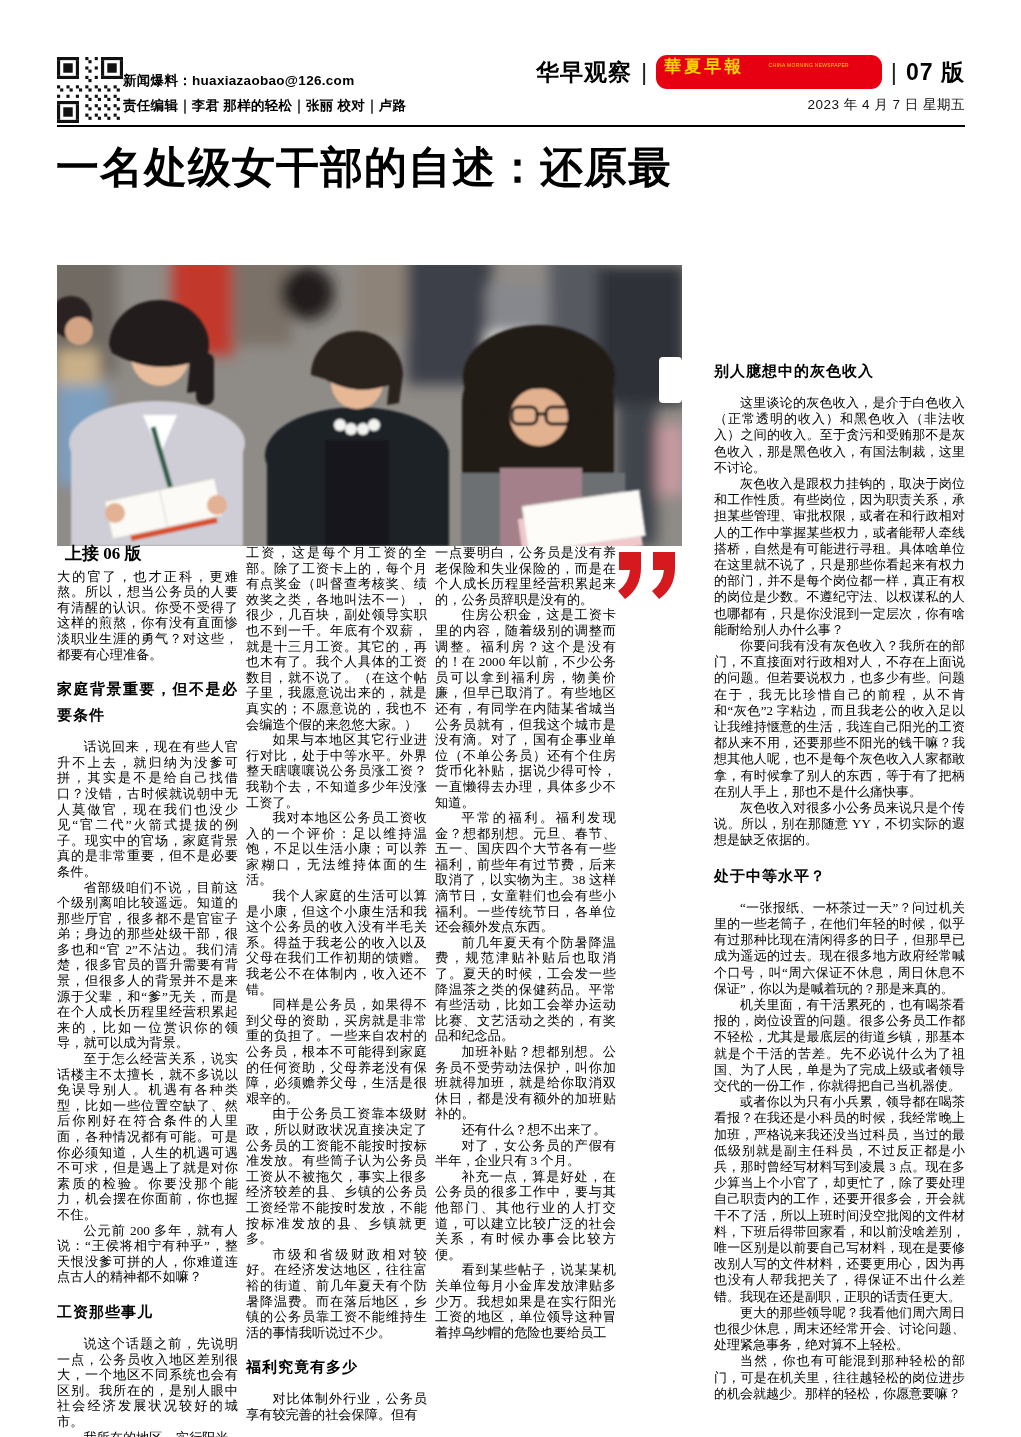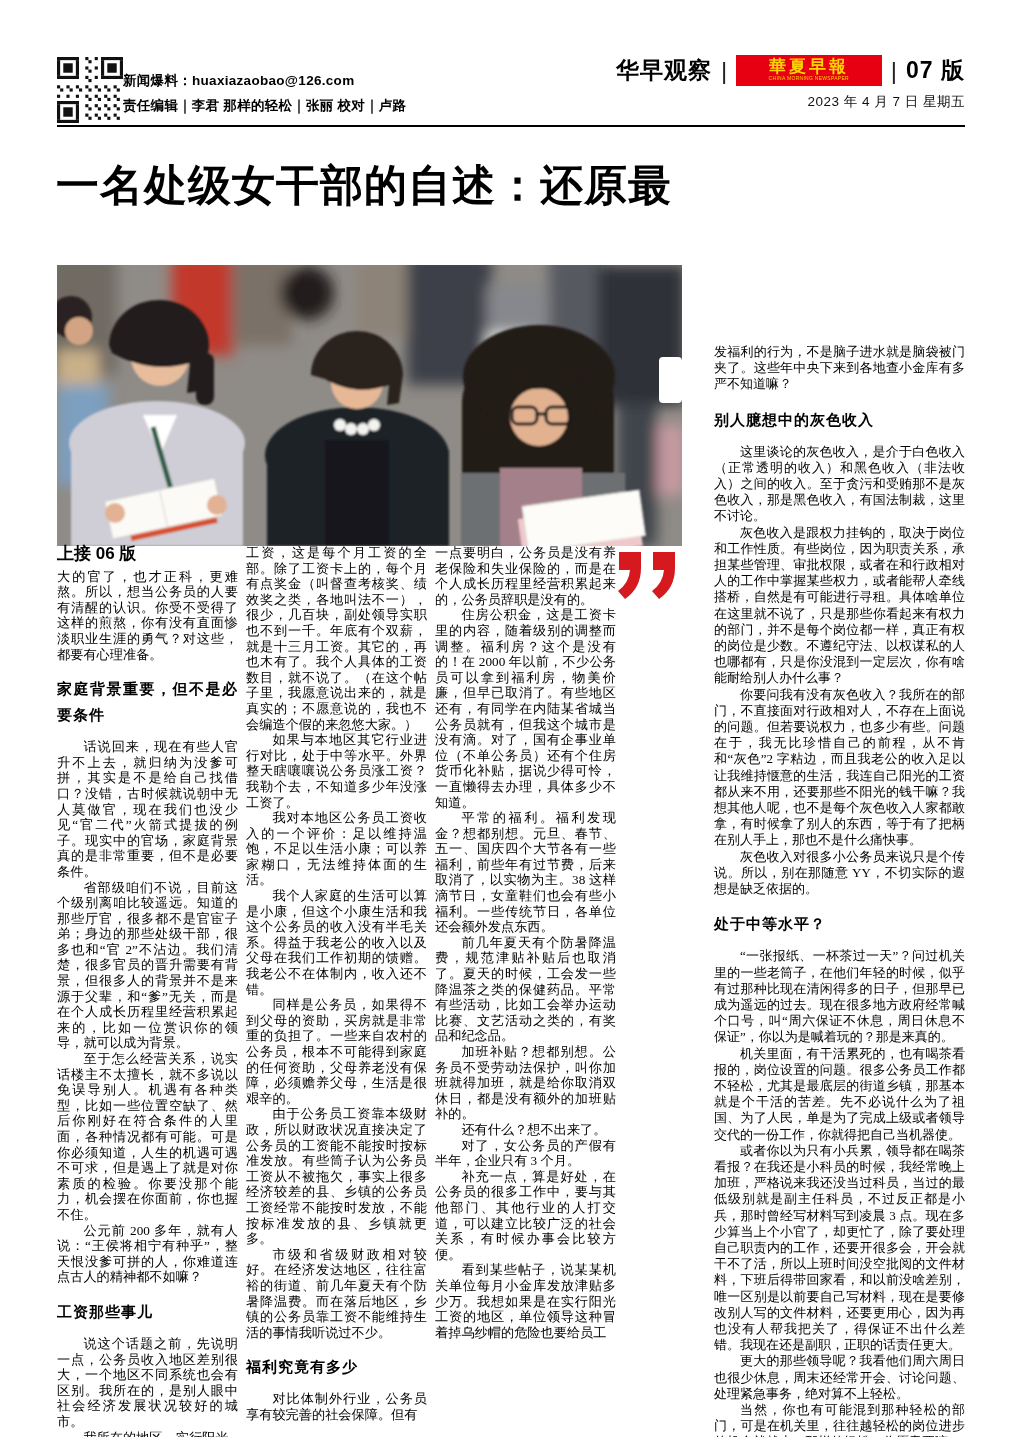--- a/index.html
+++ b/index.html
@@ -8,50 +8,50 @@
 
   
   .qr{position:absolute;left:57px;top:57px;width:66px;height:66px;}
   .tip{position:absolute;left:123px;top:72px;}
   .tip .t1{font-weight:700;font-size:13.5px;letter-spacing:.3px;margin-bottom:7px;}
   .tip .t2{font-weight:700;font-size:13.5px;letter-spacing:.3px;}
   .head-right{position:absolute;right:56px;top:55px;text-align:right;}
   .mast-row{display:flex;align-items:center;gap:9px;justify-content:center;}
   .section-name,.page-no{font-size:23px;font-weight:600;letter-spacing:1px;}
   .bar{font-size:24px;font-weight:300;color:#222;}
-  .mast-logo{background:#e60012;color:#ffd400;padding:3px 8px 2px;display:inline-flex;
-             flex-direction:column;align-items:center;line-height:1;}
+  .mast-logo{background:#e60012;color:#ffd400;padding:3px 8px 13px;display:inline-flex;
+             flex-direction:row;align-items:center;line-height:1;border-radius:11px;}
   .mast-logo .nm{font-family:"Liberation Serif",serif;font-weight:700;font-size:17px;
                  letter-spacing:3px;line-height:18px;white-space:nowrap;}
   .mast-logo .sub{font-size:8px;line-height:8px;transform:scale(.62);transform-origin:center top;
                   letter-spacing:.5px;white-space:nowrap;}
   .date-line{margin-top:7px;font-size:13.5px;font-weight:500;color:#111;letter-spacing:.5px;}
   .rule{position:absolute;left:57px;right:56px;top:125px;border-top:2px solid #000;}
 
   
-  .headline{position:absolute;left:56px;top:158px;margin:0;font-size:43px;line-height:55px;
+  .headline{position:absolute;left:56px;top:140px;margin:0;font-size:43px;line-height:55px;
             font-weight:800;letter-spacing:1px;color:#000;}
 
   
   .photo{position:absolute;left:57px;top:265px;width:625px;height:281px;background:#8f8b86;overflow:hidden;}
   .photo svg{display:block;}
 
   
   .pull-quote{position:absolute;left:617px;top:552px;}
 
   
   .col{position:absolute;top:545px;width:181px;font-family:"Liberation Serif",serif;
        font-size:13.2px;line-height:15.6px;text-align:justify;text-justify:inter-ideograph;color:#000;}
   #col-0{left:57px}#col-1{left:246px}#col-2{left:435px}
   #col-3{left:714px;top:344px;width:251px;font-size:13px;line-height:16.2px;}
   .col p{margin:0;text-indent:2em;}
   .col p.noindent{text-indent:0;}
   .col h3{font-family:"Liberation Sans",sans-serif;font-size:15px;line-height:26px;
           margin:14px 0 11px;font-weight:700;letter-spacing:1px;}
-  .continued{font-family:Liberation Sans, sans-serif;font-weight:700;font-size:17px;margin:1px 0 7px;}
+  .continued{font-family:Liberation Serif, serif;font-weight:700;font-size:17px;margin:1px 8px 7px;}
 </style>
 </head>
 <body>
 
 <div class="page">
 
   <div class="qr">
     <svg id="qr-svg" width="66" height="66" viewBox="0 0 63 63" xmlns="http://www.w3.org/2000/svg">
         <rect x="0" y="0" width="21" height="3" fill="#111"></rect>
         <rect x="0" y="18" width="21" height="3" fill="#111"></rect>
@@ -259,21 +259,20 @@
       <p>住房公积金，这是工资卡里的内容，随着级别的调整而调整。福利房？这个是没有的！在 2000 年以前，不少公务员可以拿到福利房，物美价廉，但早已取消了。有些地区还有，有同学在内陆某省城当公务员就有，但我这个城市是没有滴。对了，国有企事业单位（不单公务员）还有个住房货币化补贴，据说少得可怜，一直懒得去办理，具体多少不知道。</p>
       <p>平常的福利。福利发现金？想都别想。元旦、春节、五一、国庆四个大节各有一些福利，前些年有过节费，后来取消了，以实物为主。38 这样滴节日，女童鞋们也会有些小福利。一些传统节日，各单位还会额外发点东西。</p>
       <p>前几年夏天有个防暑降温费，规范津贴补贴后也取消了。夏天的时候，工会发一些降温茶之类的保健药品。平常有些活动，比如工会举办运动比赛、文艺活动之类的，有奖品和纪念品。</p>
       <p>加班补贴？想都别想。公务员不受劳动法保护，叫你加班就得加班，就是给你取消双休日，都是没有额外的加班贴补的。</p>
       <p>还有什么？想不出来了。</p>
       <p>对了，女公务员的产假有半年，企业只有 3 个月。</p>
       <p>补充一点，算是好处，在公务员的很多工作中，要与其他部门、其他行业的人打交道，可以建立比较广泛的社会关系，有时候办事会比较方便。</p>
       <p>看到某些帖子，说某某机关单位每月小金库发放津贴多少万。我想如果是在实行阳光工资的地区，单位领导这种冒着掉乌纱帽的危险也要给员工</p>
     </div>
   <div id="col-3" class="col">
-      <p class="noindent">发福利的行为，不是脑子进水就是脑袋被门夹了。这些年中央下来到各地查小金库有多严不知道嘛？</p>
       <h3>别人臆想中的灰色收入</h3>
       <p>这里谈论的灰色收入，是介于白色收入（正常透明的收入）和黑色收入（非法收入）之间的收入。至于贪污和受贿那不是灰色收入，那是黑色收入，有国法制裁，这里不讨论。</p>
       <p>灰色收入是跟权力挂钩的，取决于岗位和工作性质。有些岗位，因为职责关系，承担某些管理、审批权限，或者在和行政相对人的工作中掌握某些权力，或者能帮人牵线搭桥，自然是有可能进行寻租。具体啥单位在这里就不说了，只是那些你看起来有权力的部门，并不是每个岗位都一样，真正有权的岗位是少数。不遵纪守法、以权谋私的人也哪都有，只是你没混到一定层次，你有啥能耐给别人办什么事？</p>
       <p>你要问我有没有灰色收入？我所在的部门，不直接面对行政相对人，不存在上面说的问题。但若要说权力，也多少有些。问题在于，我无比珍惜自己的前程，从不肯和“灰色”2 字粘边，而且我老公的收入足以让我维持惬意的生活，我连自己阳光的工资都从来不用，还要那些不阳光的钱干嘛？我想其他人呢，也不是每个灰色收入人家都敢拿，有时候拿了别人的东西，等于有了把柄在别人手上，那也不是什么痛快事。</p>
       <p>灰色收入对很多小公务员来说只是个传说。所以，别在那随意 YY，不切实际的遐想是缺乏依据的。</p>
       <h3>处于中等水平？</h3>
       <p>“一张报纸、一杯茶过一天”？问过机关里的一些老筒子，在他们年轻的时候，似乎有过那种比现在清闲得多的日子，但那早已成为遥远的过去。现在很多地方政府经常喊个口号，叫“周六保证不休息，周日休息不保证”，你以为是喊着玩的？那是来真的。</p>
       <p>机关里面，有干活累死的，也有喝茶看报的，岗位设置的问题。很多公务员工作都不轻松，尤其是最底层的街道乡镇，那基本就是个干活的苦差。先不必说什么为了祖国、为了人民，单是为了完成上级或者领导交代的一份工作，你就得把自己当机器使。</p>
       <p>或者你以为只有小兵累，领导都在喝茶看报？在我还是小科员的时候，我经常晚上加班，严格说来我还没当过科员，当过的最低级别就是副主任科员，不过反正都是小兵，那时曾经写材料写到凌晨 3 点。现在多少算当上个小官了，却更忙了，除了要处理自己职责内的工作，还要开很多会，开会就干不了活，所以上班时间没空批阅的文件材料，下班后得带回家看，和以前没啥差别，唯一区别是以前要自己写材料，现在是要修改别人写的文件材料，还要更用心，因为再也没有人帮我把关了，得保证不出什么差错。我现在还是副职，正职的话责任更大。</p>
       <p>更大的那些领导呢？我看他们周六周日也很少休息，周末还经常开会、讨论问题、处理紧急事务，绝对算不上轻松。</p>

